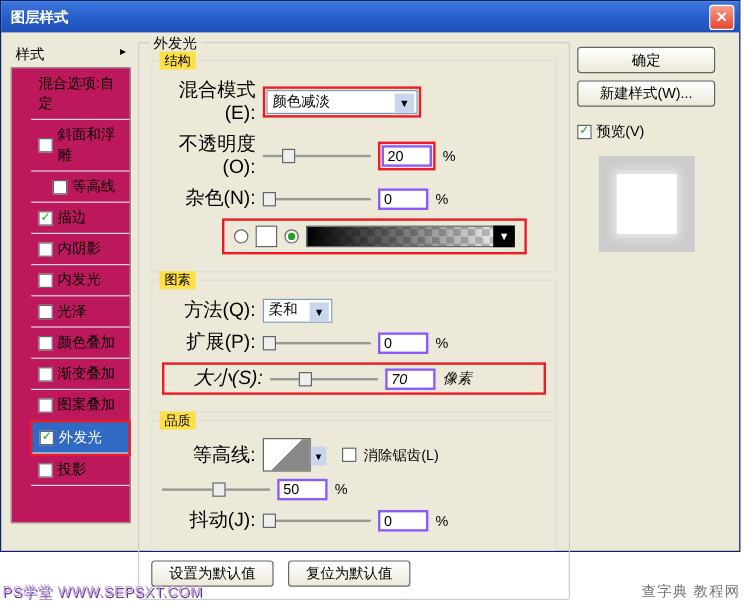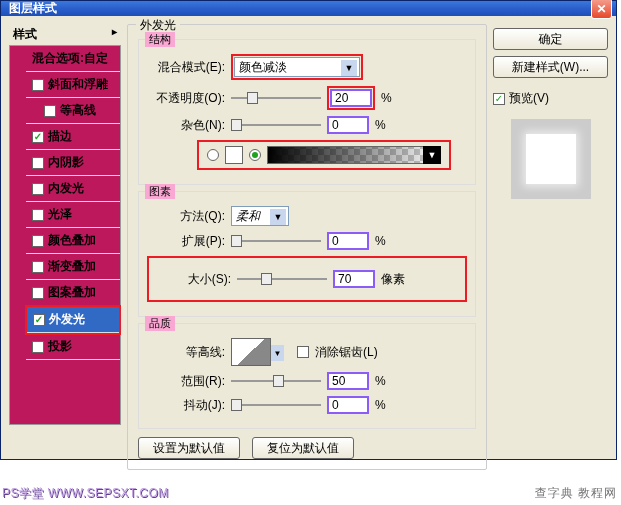--- a/index.html
+++ b/index.html
@@ -1,36 +1,36 @@
 <!DOCTYPE html>
 <html><head>
 <meta charset="utf-8">
 <style>
 * { box-sizing: border-box; font-family: "Microsoft YaHei", SimSun, Arial, sans-serif; font-size: 12px; }
 body { margin: 0; padding: 0; background: #fff; width: 621px; height: 505px; overflow: hidden; position: relative; }
 .dialog { width: 617px; height: 460px; background: #ECE9D8; border: 1px solid #0A246A; position: relative; }
-.titlebar { height: 15px; background: linear-gradient(to bottom, #3B77DD 0%, #2A5FCB 50%, #1E4FB8 100%); color: #fff; display: flex; align-items: center; padding: 0 4px 0 8px; font-weight: bold; font-size: 13px; }
+.titlebar { height: 26px; background: linear-gradient(to bottom, #3B77DD 0%, #2A5FCB 50%, #1E4FB8 100%); color: #fff; display: flex; align-items: center; padding: 0 4px 0 8px; font-weight: bold; font-size: 13px; }
 .titlebar-text { flex: 1; }
 .closebtn { width: 21px; height: 21px; background: linear-gradient(to bottom, #F5A090 0%, #E8462A 100%); border: 1px solid #fff; border-radius: 3px; color: #fff; display: flex; align-items: center; justify-content: center; font-weight: bold; cursor: pointer; }
 .body { display: flex; padding: 8px; gap: 6px; }
-.left-panel { width: 112px; font-weight: bold; }
+.left-panel { width: 100px; }
 .left-title { padding: 2px 4px; font-size: 12px; display: flex; justify-content: space-between; }
 .left-arrow { font-size: 10px; }
 .left-list { border: 1px solid #999; background: #be185d; height: 380px; padding-left: 16px; }
 .left-item { padding: 4px 6px; border-bottom: 1px solid #ddd; cursor: pointer; display: flex; align-items: center; gap: 4px; }
 .left-item.sub { padding-left: 18px; }
 .left-item.sel { background: #316AC5; color: #fff; }
 .checkbox { width: 12px; height: 12px; border: 1px solid #666; background: #fff; display: inline-flex; align-items: center; justify-content: center; font-size: 10px; color: #21A121; line-height: 10px; flex-shrink: 0; }
 .mid-panel { width: 360px; }
 .fieldset { border: 1px solid #ccc; border-radius: 2px; margin-bottom: 6px; padding: 8px 10px 10px; position: relative; }
 .fieldset-title { position: absolute; top: -8px; left: 8px; background: #ECE9D8; padding: 0 4px; }
 .subsection { border: 1px solid #ddd; padding: 8px; margin-top: 6px; position: relative; }
-.subsection-title { position: absolute; top: -8px; left: 6px; background: #f9a8d4; padding: 0 4px; font-size: 11px; }
+.subsection-title { position: absolute; top: -8px; left: 6px; background: #fde047; padding: 0 4px; font-size: 11px; }
 .row { display: flex; align-items: center; gap: 6px; margin: 6px 0; }
-.row-label { width: 78px; text-align: right; font-size: 12px; }
+.row-label { width: 78px; text-align: right; font-size: 16px; }
 .combo { height: 20px; border: 1px solid #7F9DB9; background: #fff; display: flex; align-items: center; padding: 0 4px; position: relative; cursor: pointer; }
 .combo::after { content: "▼"; position: absolute; right: 2px; top: 2px; width: 16px; height: 16px; background: #C8D7EE; display: flex; align-items: center; justify-content: center; font-size: 9px; }
 .slider { height: 18px; position: relative; flex: 1; }
 .slider::before { content: ""; position: absolute; left: 0; right: 0; top: 8px; height: 2px; background: #999; }
 .slider-thumb { position: absolute; top: 3px; width: 11px; height: 12px; background: #EEE; border: 1px solid #666; }
 .numfield { width: 42px; height: 18px; border: 2px solid #8b5cf6; background: #fff; padding: 0 3px; display: flex; align-items: center; }
 .unit { font-size: 12px; }
 .redbox { border: 2px solid #ED1C24; }
 .radio { width: 12px; height: 12px; border-radius: 50%; border: 1px solid #666; background: #fff; display: inline-flex; align-items: center; justify-content: center; }
 .radio.checked::after { content: ""; width: 6px; height: 6px; background: #21A121; border-radius: 50%; }
@@ -159,53 +159,52 @@
             <span class="swatch"></span>
             <span class="radio checked"></span>
             <div class="gradientbar"></div>
           </div>
         </div>
 
         <div class="subsection">
           <div class="subsection-title">图素</div>
           <div class="row">
             <div class="row-label">方法(Q):</div>
-            <div class="combo" style="width:58px;font-style:italic;">
+            <div class="combo" style="width:58px;">
                 <span>柔和</span>
               </div>
           </div>
           <div class="row">
             <div class="row-label">扩展(P):</div>
             <div class="slider" style="width:90px;flex:0 0 90px;">
                 <div class="slider-thumb" style="left:0;"></div>
               </div>
             <div class="numfield">0</div>
             <span class="unit">%</span>
           </div>
-          <div class="row redbox" style="padding:12px 4px;">
+          <div class="row redbox" style="padding:1px 4px;font-style:italic;">
             <div class="row-label">大小(S):</div>
             <div class="slider" style="width:90px;flex:0 0 90px;">
                 <div class="slider-thumb" style="left:24px;"></div>
               </div>
             <div class="numfield">70</div>
             <span class="unit">像素</span>
           </div>
         </div>
 
         <div class="subsection">
           <div class="subsection-title">品质</div>
           <div class="row">
             <div class="row-label">等高线:</div>
             <div class="contour"></div>
             <div style="width:14px;"></div>
             <span class="checkbox"></span>
             <span>消除锯齿(L)</span>
           </div>
           <div class="row">
-            <div class="row-label">范围(R):</div>
             <div class="slider" style="width:90px;flex:0 0 90px;">
                 <div class="slider-thumb" style="left:42px;"></div>
               </div>
             <div class="numfield">50</div>
             <span class="unit">%</span>
           </div>
           <div class="row">
             <div class="row-label">抖动(J):</div>
             <div class="slider" style="width:90px;flex:0 0 90px;">
                 <div class="slider-thumb" style="left:0;"></div>

